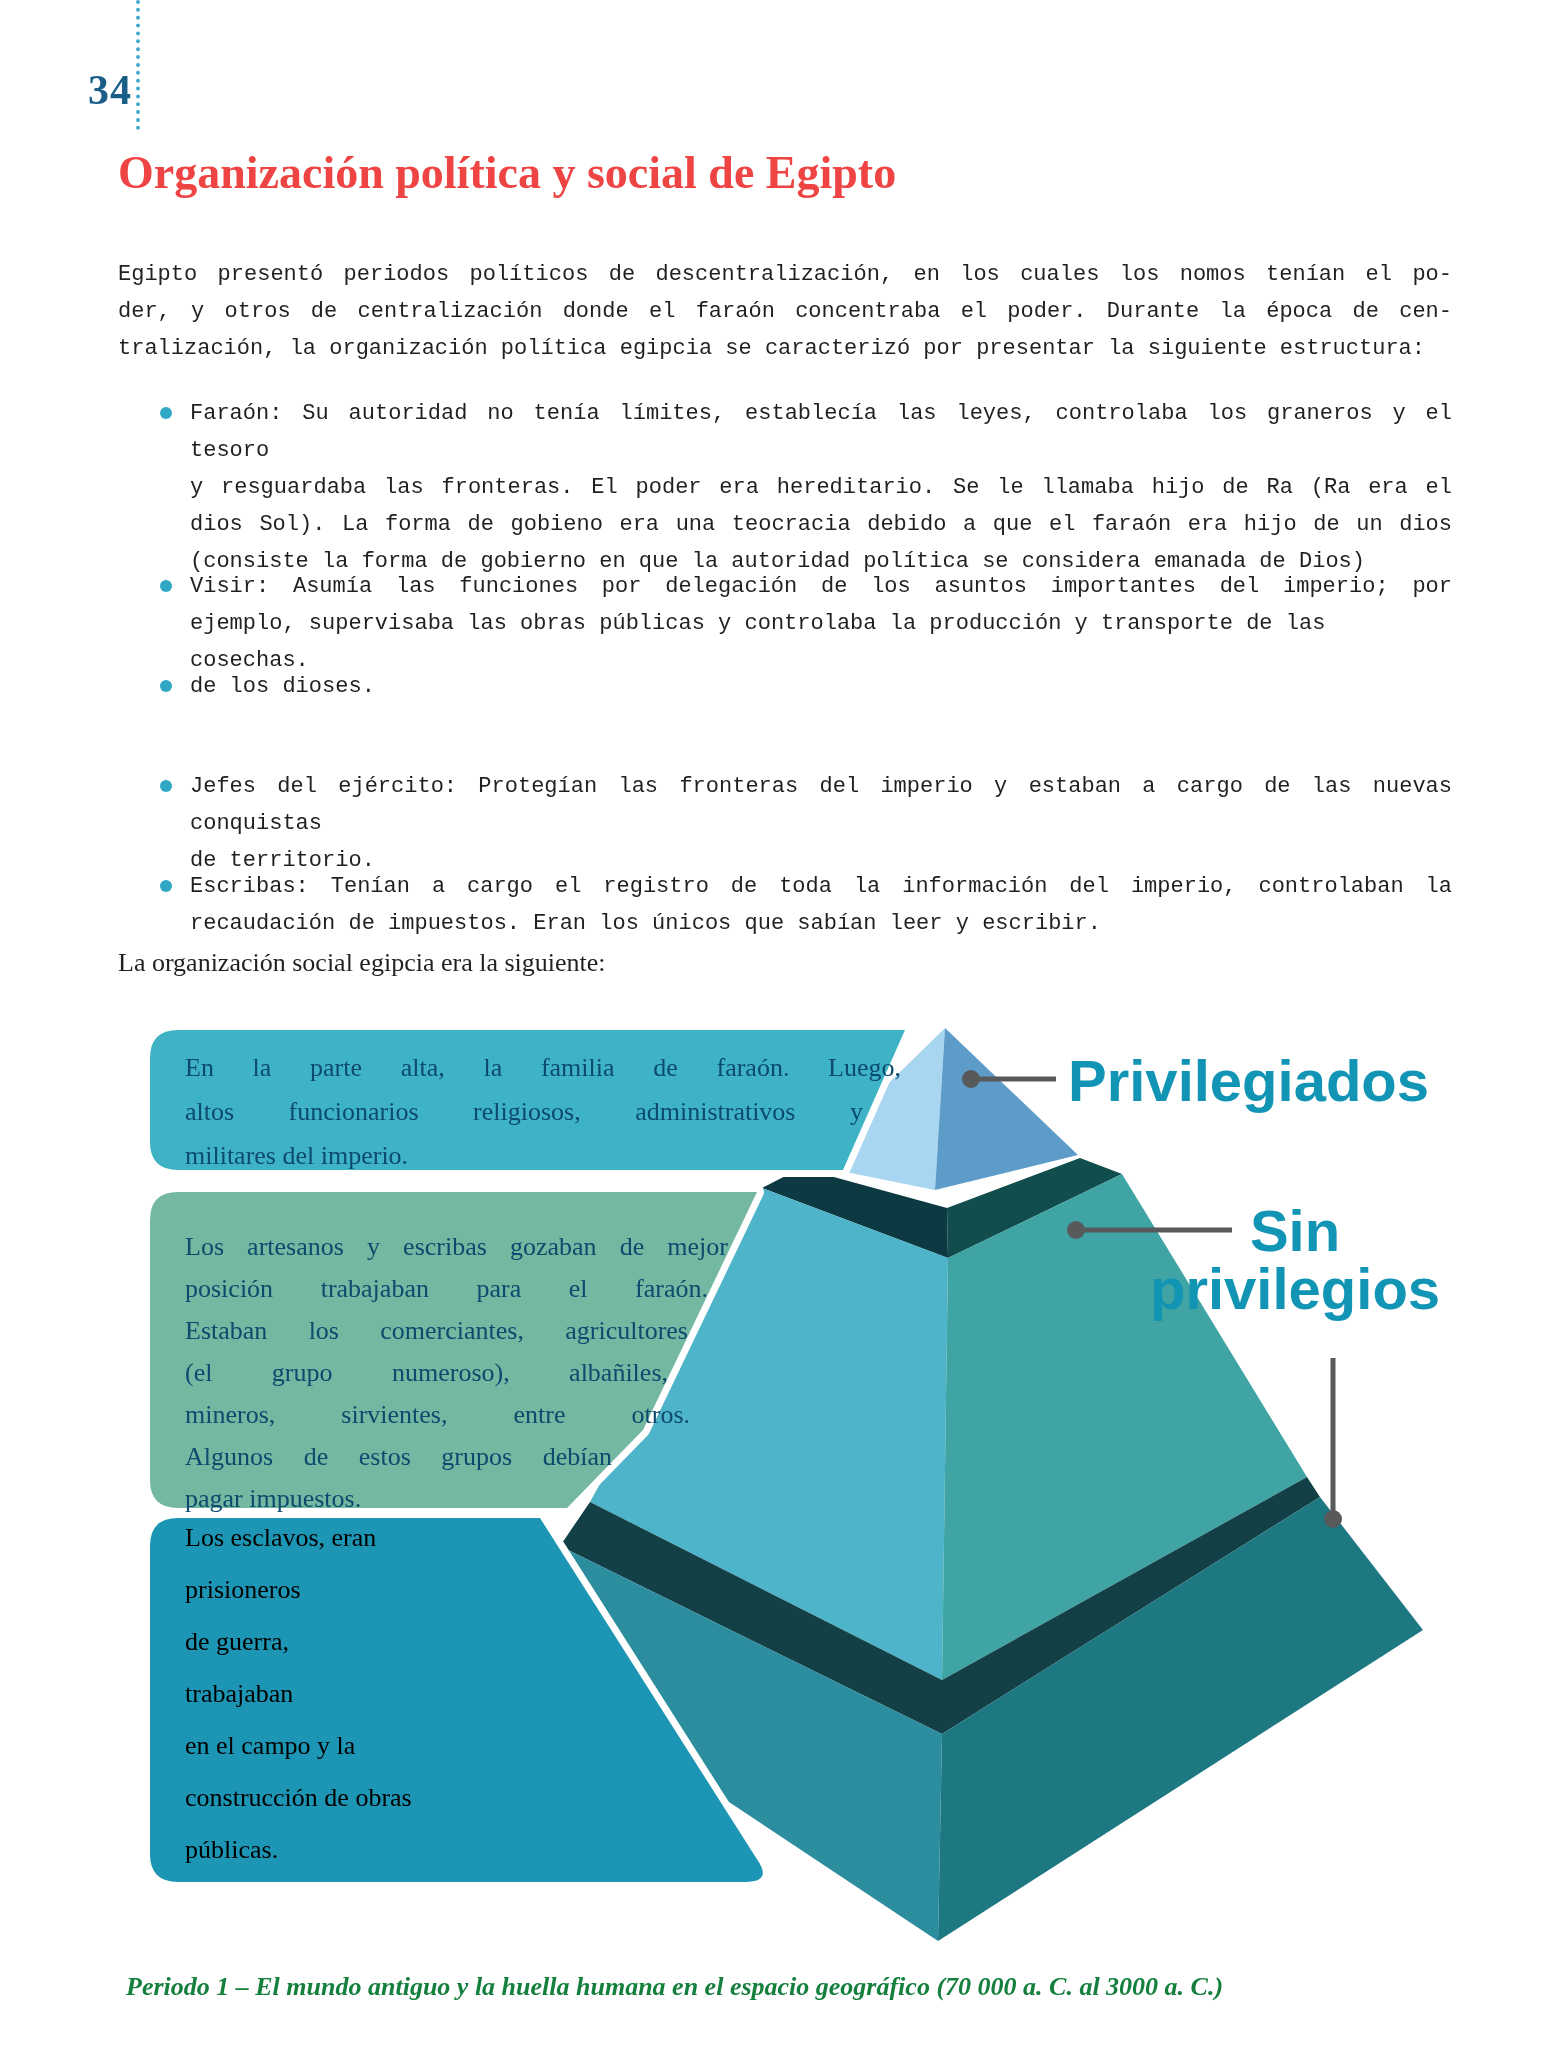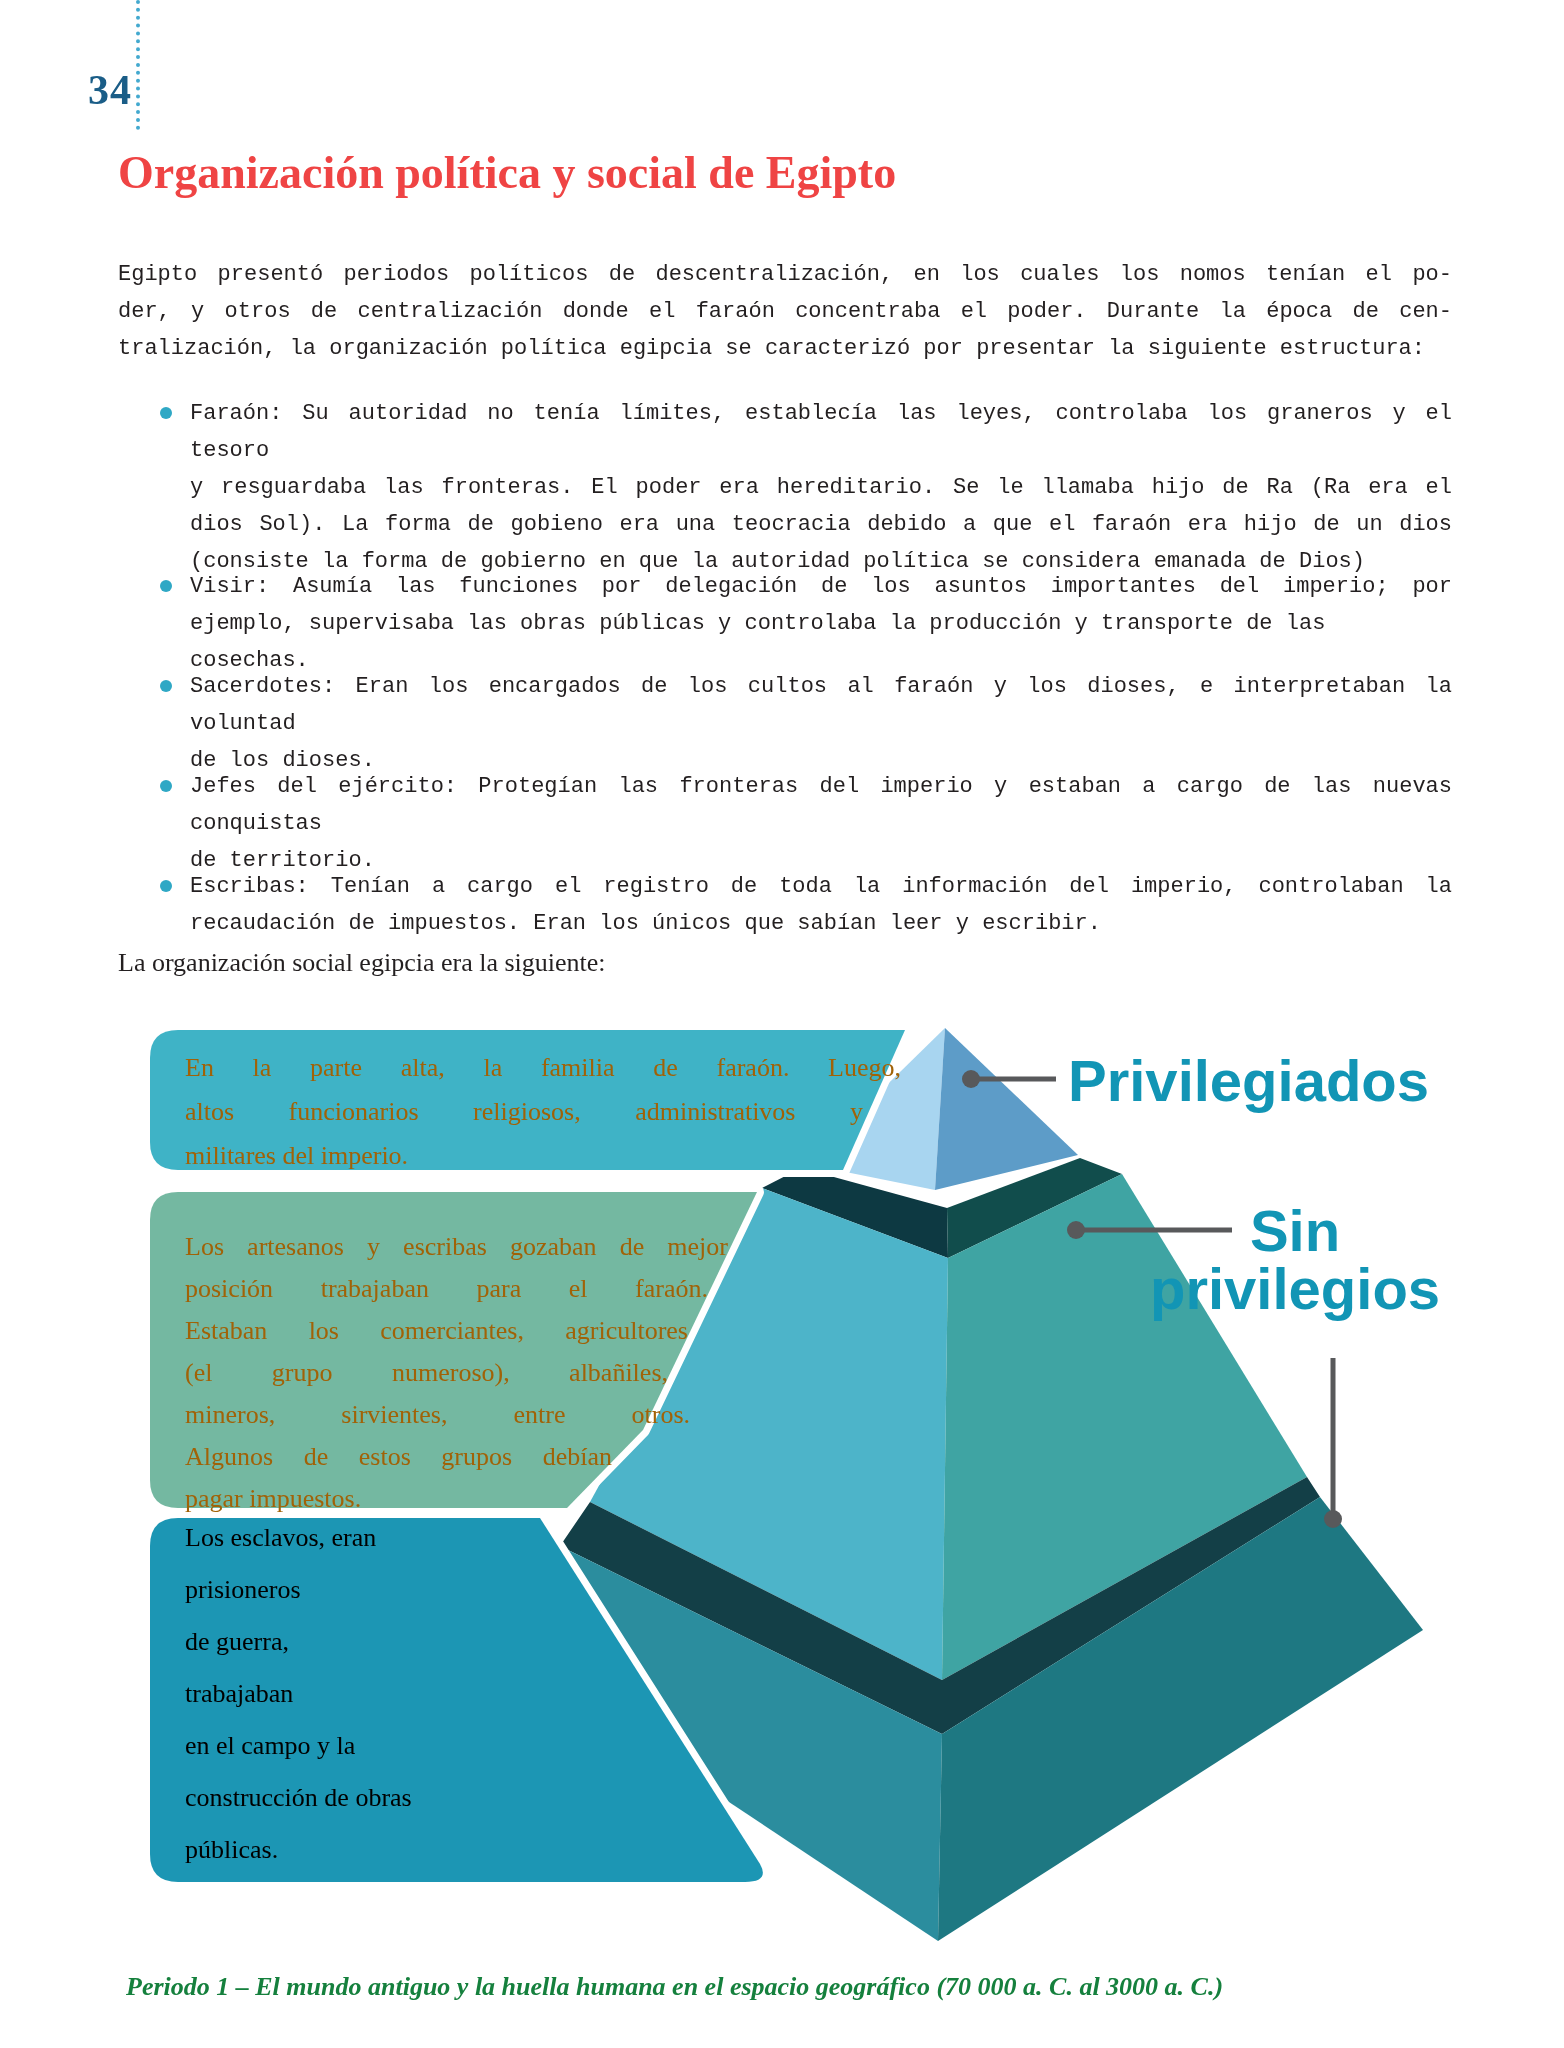--- a/index.html
+++ b/index.html
@@ -21,21 +21,21 @@
   .just{text-align:justify;text-align-last:justify;}
   .bullet{position:absolute;left:118px;width:1334px;}
   .bullet .dot{position:absolute;left:42px;top:12px;width:12px;height:12px;
                border-radius:50%;background:#2fa8c5;}
   .bullet .blines{margin-left:72px;}
   .lead{font-size:26px;line-height:37px;}
 
   
   .diagram{position:absolute;left:0;top:1000px;width:1564px;height:1010px;}
   .diagram svg{position:absolute;left:0;top:0;}
-  .boxtext{position:absolute;color:#a16207;}
+  .boxtext{position:absolute;color:#0c4a6e;}
   .boxtext .ln{font-size:26px;}
   .bt1{left:185px;top:46px;width:722px;}
   .bt1 .ln{line-height:44px;}
   .bt1 .ln:nth-child(1){margin-right:6px;}
   .bt1 .ln:nth-child(2){margin-right:44px;}
   .bt2{left:185px;top:226px;width:572px;}
   .bt2 .ln{line-height:42px;}
   .bt2 .ln:nth-child(1){margin-right:29px;}
   .bt2 .ln:nth-child(2){margin-right:49px;}
   .bt2 .ln:nth-child(3){margin-right:69px;}
@@ -75,21 +75,20 @@
 <div class="bullet" style="top:568px;">
   <span class="dot"></span>
   <div class="blines body-lines jl">
       <div class="ln just">Visir: Asumía las funciones por delegación de los asuntos importantes del imperio; por</div>
       <div class="ln">ejemplo, supervisaba las obras públicas y controlaba la producción y transporte de las cosechas.</div>
     </div>
 </div>
 <div class="bullet" style="top:668px;">
   <span class="dot"></span>
   <div class="blines body-lines jl">
-      <div class="ln just">Sacerdotes: Eran los encargados de los cultos al faraón y los dioses, e interpretaban la voluntad</div>
       <div class="ln">de los dioses.</div>
     </div>
 </div>
 <div class="bullet" style="top:768px;">
   <span class="dot"></span>
   <div class="blines body-lines jl">
       <div class="ln just">Jefes del ejército: Protegían las fronteras del imperio y estaban a cargo de las nuevas conquistas</div>
       <div class="ln">de territorio.</div>
     </div>
 </div>

